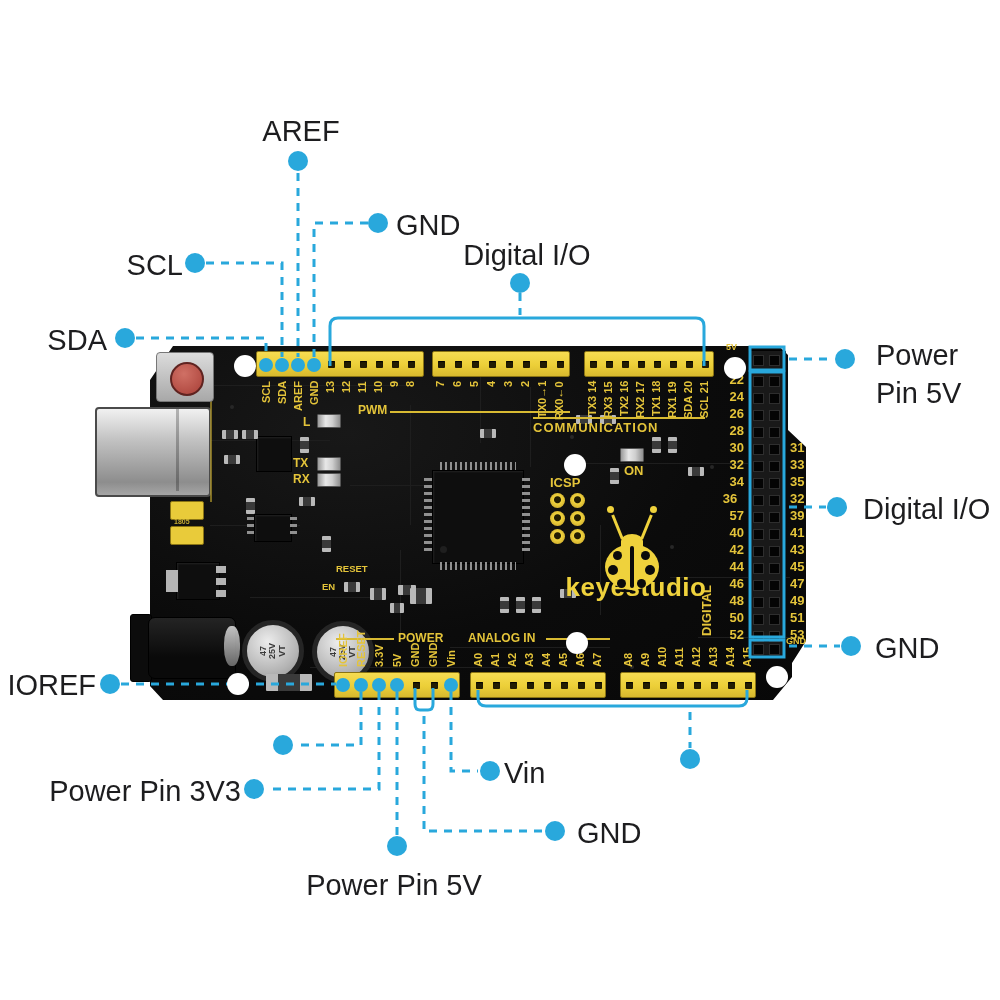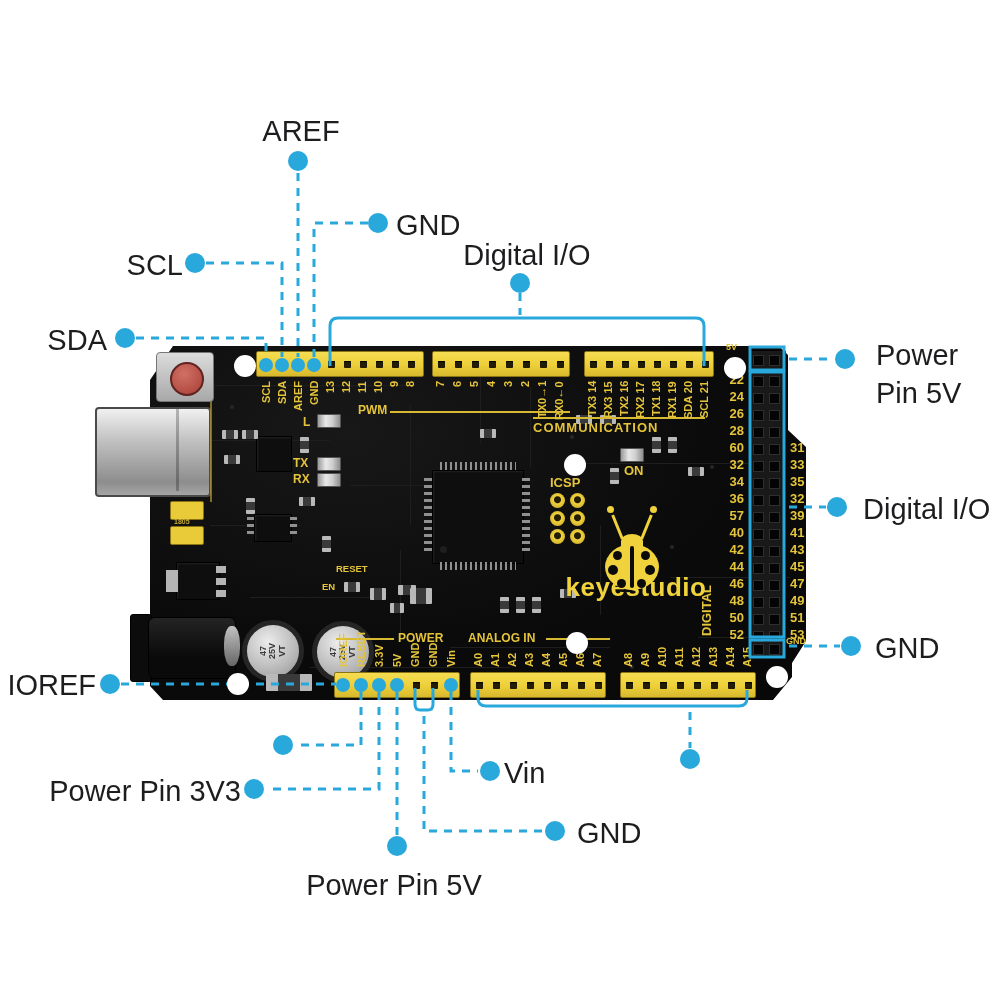--- a/index.html
+++ b/index.html
@@ -429,24 +429,24 @@
         <div class="dhole" style="left: 19.5px; top: 262.5px;"></div>
         <div class="dhole" style="left: 3.5px; top: 279.5px;"></div>
         <div class="dhole" style="left: 19.5px; top: 279.5px;"></div>
         <div class="dhole" style="left: 3.5px; top: 292.5px;"></div>
         <div class="dhole" style="left: 19.5px; top: 292.5px;"></div>
       </div>
       <div class="num" style="left:716px;top:372px;width:28px;text-align:right;">22</div>
       <div class="num" style="left:716px;top:389px;width:28px;text-align:right;">24</div>
       <div class="num" style="left:716px;top:406px;width:28px;text-align:right;">26</div>
       <div class="num" style="left:716px;top:423px;width:28px;text-align:right;">28</div>
-      <div class="num" style="left:716px;top:440px;width:28px;text-align:right;">60</div>
+      <div class="num" style="left:716px;top:440px;width:28px;text-align:right;">30</div>
       <div class="num" style="left:716px;top:457px;width:28px;text-align:right;">32</div>
       <div class="num" style="left:716px;top:474px;width:28px;text-align:right;">34</div>
-      <div class="num" style="left:716px;top:491px;width:28px;text-align:right;">36</div>
+      <div class="num" style="left:716px;top:491px;width:28px;text-align:center;">36</div>
       <div class="num" style="left:716px;top:508px;width:28px;text-align:right;">57</div>
       <div class="num" style="left:716px;top:525px;width:28px;text-align:right;">40</div>
       <div class="num" style="left:716px;top:542px;width:28px;text-align:right;">42</div>
       <div class="num" style="left:716px;top:559px;width:28px;text-align:right;">44</div>
       <div class="num" style="left:716px;top:576px;width:28px;text-align:right;">46</div>
       <div class="num" style="left:716px;top:593px;width:28px;text-align:right;">48</div>
       <div class="num" style="left:716px;top:610px;width:28px;text-align:right;">50</div>
       <div class="num" style="left:716px;top:627px;width:28px;text-align:right;">52</div>
       <div class="num" style="left:790px;top:440px;">31</div>
       <div class="num" style="left:790px;top:457px;">33</div>

